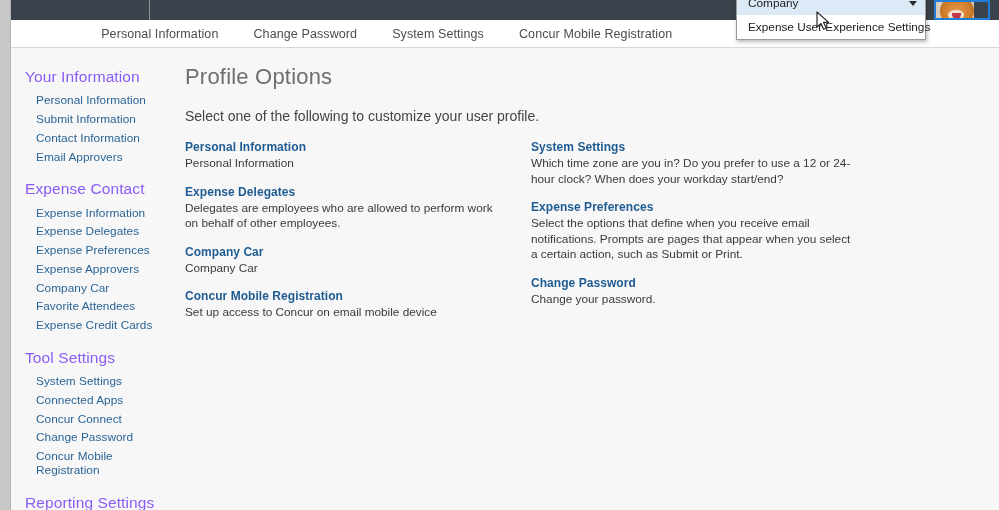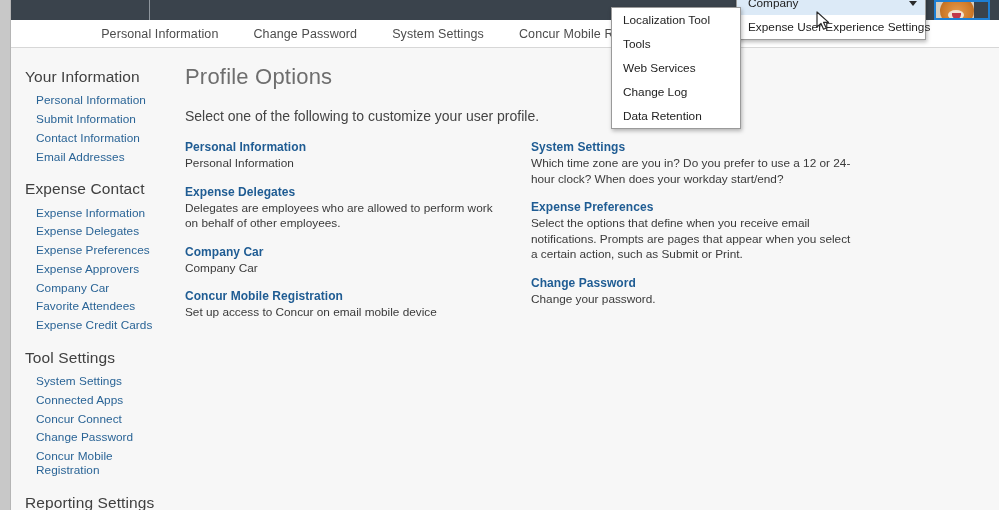--- a/index.html
+++ b/index.html
@@ -70,21 +70,21 @@
   
   .page {
     position: absolute; left: 11px; top: 48px; right: 0; bottom: 0;
     background: #f7f7f7;
   }
 
   
   .sidebar { position: absolute; left: 0; top: 0; width: 168px; padding: 12px 0 0 14px; }
   .side-group { margin-bottom: 6px; }
   .side-head {
-    font-size: 15.5px; color: #404040; font-weight: 400;
+    font-size: 15.5px; color: #8b5cf6; font-weight: 400;
     padding: 8px 0 5px 0; letter-spacing: .1px;
   }
   .side-link {
     display: block; font-size: 11.8px; color: #2a6496;
     padding: 2.4px 0 2.4px 11px; text-decoration: none; cursor: pointer;
     letter-spacing: .05px;
   }
 
   
   .main { position: absolute; left: 174px; top: 0; right: 10px; top: 0; }
@@ -171,21 +171,21 @@
 
   <div class="page">
 
     <div class="sidebar">
 
       <div class="side-group">
         <div class="side-head">Your Information</div>
         <a class="side-link">Personal Information</a>
         <a class="side-link">Submit Information</a>
         <a class="side-link">Contact Information</a>
-        <a class="side-link">Email Addresses</a>
+        <a class="side-link">Email Approvers</a>
       </div>
 
       <div class="side-group">
         <div class="side-head">Expense Contact</div>
         <a class="side-link">Expense Information</a>
         <a class="side-link">Expense Delegates</a>
         <a class="side-link">Expense Preferences</a>
         <a class="side-link">Expense Approvers</a>
         <a class="side-link">Company Car</a>
         <a class="side-link">Favorite Attendees</a>
@@ -256,35 +256,18 @@
   <div class="menu" id="parent-menu">
     <div class="menu-item highlight">
       <span>Company</span>
       <span class="arrow"></span>
     </div>
     <div class="menu-item">
       <span>Expense User Experience Settings</span>
     </div>
   </div>
 
-  <div class="menu" id="sub-menu">
-    <div class="menu-item">
-      <span>Localization Tool</span>
-    </div>
-    <div class="menu-item">
-      <span>Tools</span>
-    </div>
-    <div class="menu-item">
-      <span>Web Services</span>
-    </div>
-    <div class="menu-item">
-      <span>Change Log</span>
-    </div>
-    <div class="menu-item">
-      <span>Data Retention</span>
-    </div>
-  </div>
 
   <svg class="cursor" width="16" height="22" viewBox="0 0 16 22">
     <path d="M1 1 L1 16 L5 12.4 L7.6 18.2 L10.2 17 L7.6 11.4 L12.6 11.4 Z" fill="#ffffff" stroke="#2b2b2b" stroke-width="1.2" stroke-linejoin="round"></path>
   </svg>
 
 </div>
 
 </body></html>

